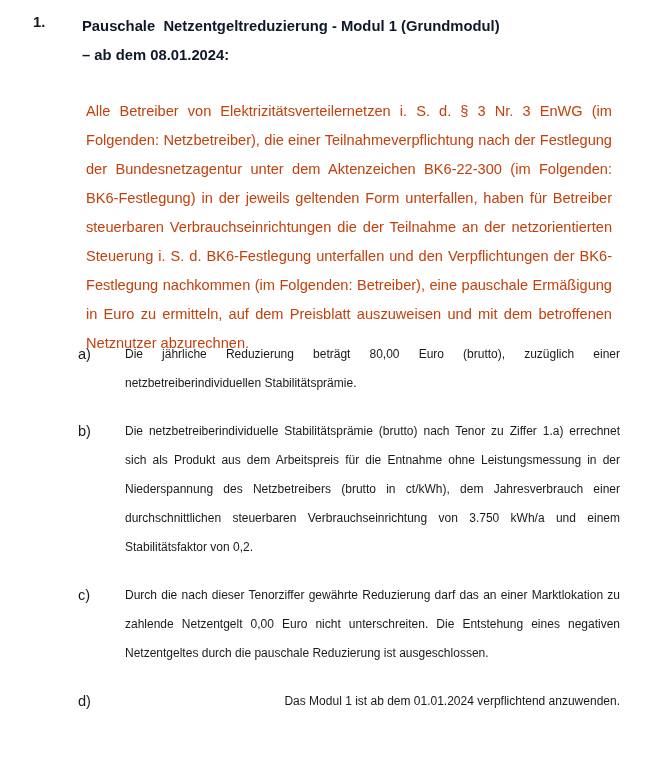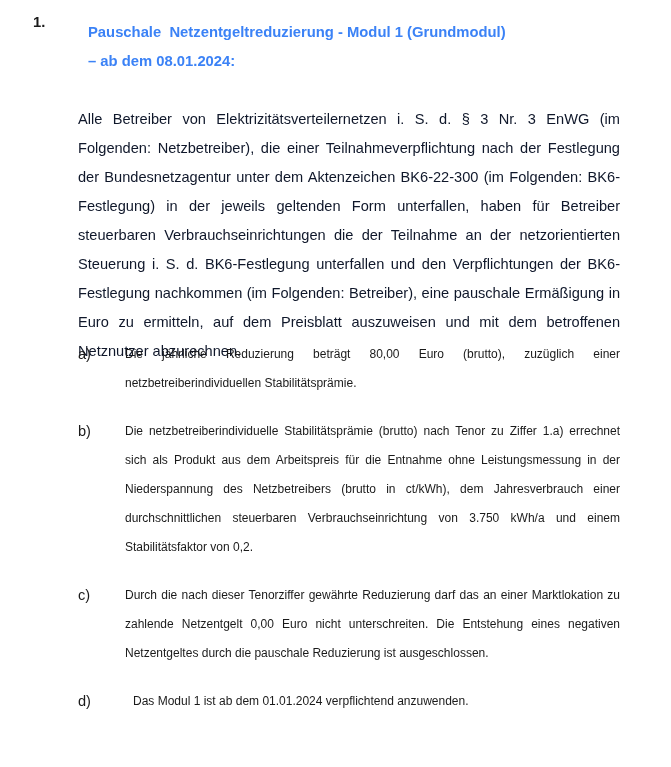--- a/index.html
+++ b/index.html
@@ -54,37 +54,37 @@
     flex: 1 1 auto;
     width: 542px;
     padding-right: 51px;
     box-sizing: border-box;
   }
 
   .clause-heading {
     font-size: 14.8px;
     font-weight: bold;
     line-height: 28.5px;
-    color: #3b82f6;
-    margin: 10px;
+    color: #0f172a;
+    margin: 4px;
   }
   .clause-heading .hd-line {
     display: block;
     white-space: pre;
   }
 
   
   .lead-para {
-    margin: 0;
+    margin: 8px;
     padding-top: 20px;
     font-size: 14.6px;
     line-height: 29px;
     text-align: justify;
     text-justify: inter-word;
-    color: #0f172a;
+    color: #c2410c;
     hyphens: manual;
   }
 
   
   .subitems {
     position: absolute;
     left: 0;
     top: 340px;
     width: 671px;
   }
@@ -112,21 +112,21 @@
     box-sizing: border-box;
     font-size: 12px;
     line-height: 29px;
     text-align: justify;
     text-justify: inter-word;
     color: #1a1a1a;
     margin: 0;
     hyphens: manual;
   }
   .subitem-text.nowrap-last {
-    text-align: left;
+    text-align: right;
     margin-left: 8px;
   }
 </style>
 </head>
 <body>
 
 <div class="page">
 
   <div class="clause">
     <div class="clause-row">

